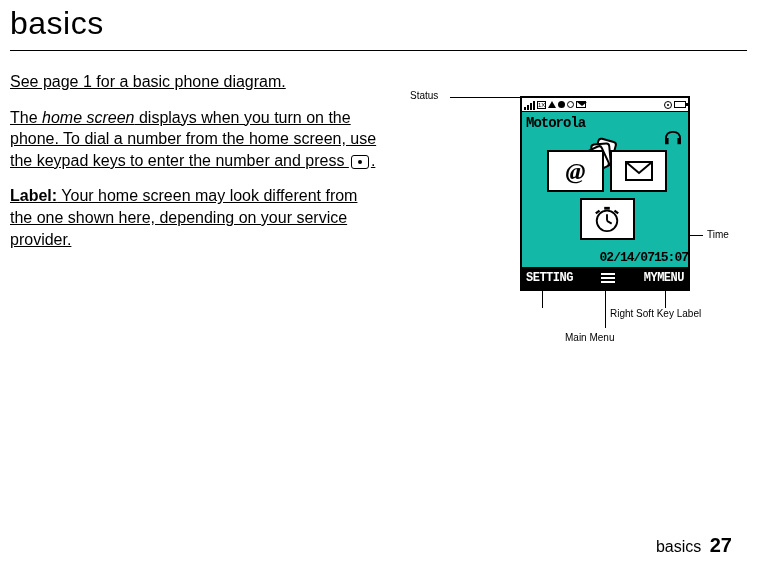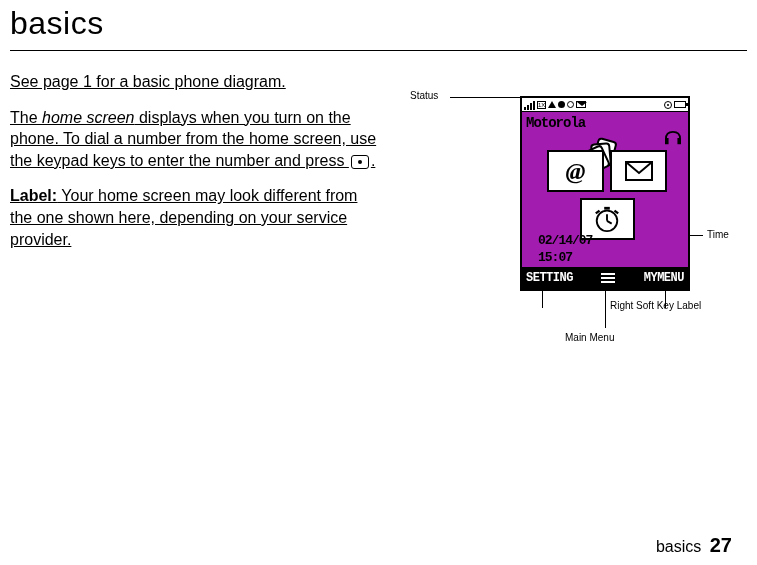--- a/index.html
+++ b/index.html
@@ -74,21 +74,21 @@
       width: 330px;
     }
     
     .phone {
       position: absolute;
       left: 110px;
       top: 25px;
       width: 170px;
       height: 195px;
       border: 2px solid #000;
-      background: #a21caf;
+      background: #14b8a6;
     }
     .status-bar {
       height: 14px;
       background: #fff;
       display: flex;
       justify-content: space-between;
       align-items: center;
       padding: 0 2px;
       border-bottom: 1px solid #000;
     }
@@ -157,26 +157,25 @@
       height: 40px;
     }
     .cards-icon svg { width:100%; height:100%; }
     .date-row {
       position: absolute;
       bottom: 22px;
       left: 0;
       right: 0;
       display: flex;
       justify-content: flex-end;
-      padding: 0 16px;
+      padding: 0 0;
       font-family: "Courier New", monospace;
       font-weight: bold;
       font-size: 13px;
       letter-spacing: -1px;
-      flex-direction: column;
     }
     .softkey-row {
       position: absolute;
       bottom: 0;
       left: 0;
       right: 0;
       height: 22px;
       background: #000;
       display: flex;
       justify-content: space-between;
@@ -228,21 +227,21 @@
     <div class="diagram-area">
 
       <div class="label" style="left:0; top:18px;">Status</div>
       <div class="line" style="left:40px; top:26px; width:72px; height:1px;"></div>
 
       <div class="label" style="left:297px; top:157px;">Time</div>
       <div class="line" style="left:258px; top:164px; width:35px; height:1px;"></div>
 
       <div class="line" style="left:132px; top:220px; width:1px; height:17px;"></div>
 
-      <div class="label" style="left:200px; top:228px;">Right Soft Key Label</div>
+      <div class="label" style="left:200px; top:236px;">Right Soft Key Label</div>
       <div class="line" style="left:255px; top:220px; width:1px; height:17px;"></div>
 
       <div class="label" style="left:155px; top:260px;">Main Menu</div>
       <div class="line" style="left:195px; top:220px; width:1px; height:37px;"></div>
 
       <div class="phone">
         <div class="status-bar">
           <div class="status-left">
             <span class="bars">
                 <span></span>

